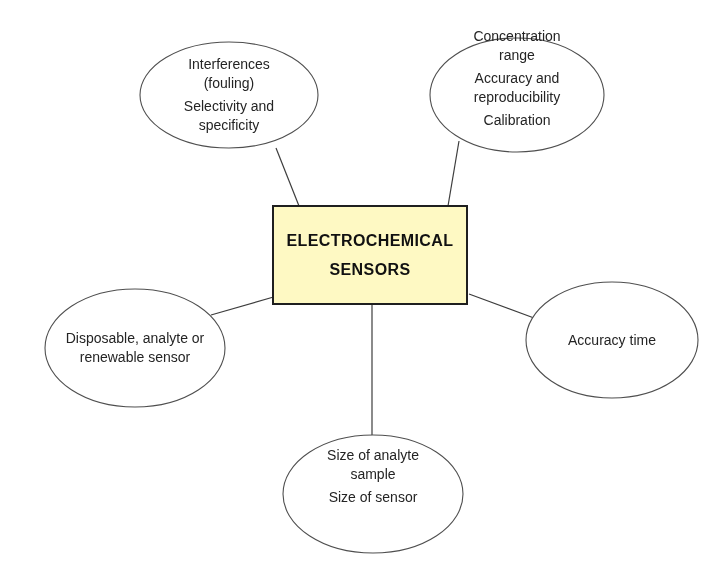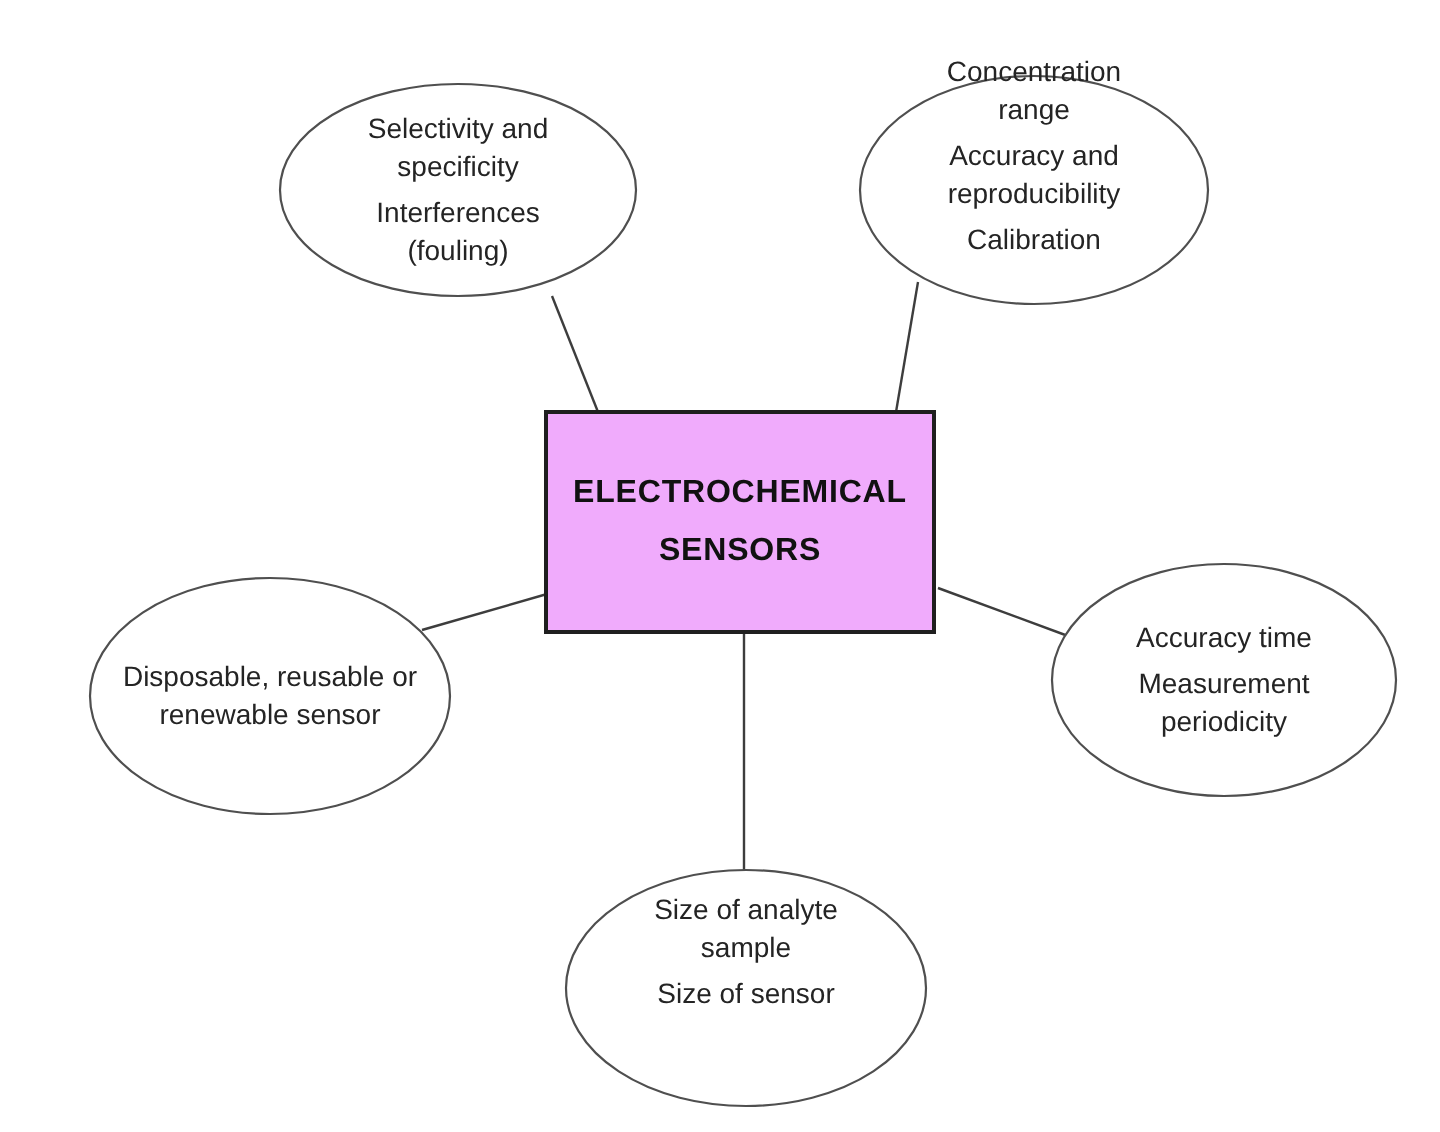--- a/index.html
+++ b/index.html
@@ -32,24 +32,24 @@
     margin: 0 0 4px 0;
   }
   .node-label p:last-child {
     margin-bottom: 0;
   }
   .center-box {
     position: absolute;
     left: 272px;
     top: 205px;
     width: 196px;
-    height: 112px;
+    height: 100px;
     box-sizing: border-box;
     border: 2px solid #1f1f1f;
-    background: #f0abfc;
+    background: #fef9c3;
     display: flex;
     flex-direction: column;
     justify-content: center;
     align-items: center;
     row-gap: 13px;
     text-align: center;
   }
   .center-box .title-line {
     font-size: 16px;
     font-weight: bold;
@@ -85,37 +85,36 @@
       <ellipse cx="373" cy="494" rx="90" ry="59"></ellipse>
     </g>
   </svg>
 
   <div class="center-box">
     <div class="title-line">ELECTROCHEMICAL</div>
     <div class="title-line">SENSORS</div>
   </div>
 
   <div class="node-label w-selectivity" style="left:229px; top:95px;">
+    <p>Interferences (fouling)</p>
     <p>Selectivity and specificity</p>
-    <p>Interferences (fouling)</p>
   </div>
 
   <div class="node-label w-concentration" style="left:517px; top:78px;">
     <p>Concentration range</p>
     <p>Accuracy and reproducibility</p>
     <p>Calibration</p>
   </div>
 
   <div class="node-label w-disposable" style="left:135px; top:348px;">
-    <p>Disposable, reusable or renewable sensor</p>
+    <p>Disposable, analyte or renewable sensor</p>
   </div>
 
   <div class="node-label w-response" style="left:612px; top:340px;">
     <p>Accuracy time</p>
-    <p>Measurement periodicity</p>
   </div>
 
   <div class="node-label w-size" style="left:373px; top:476px;">
     <p>Size of analyte sample</p>
     <p>Size of sensor</p>
   </div>
 
 </div>
 
 </body></html>

